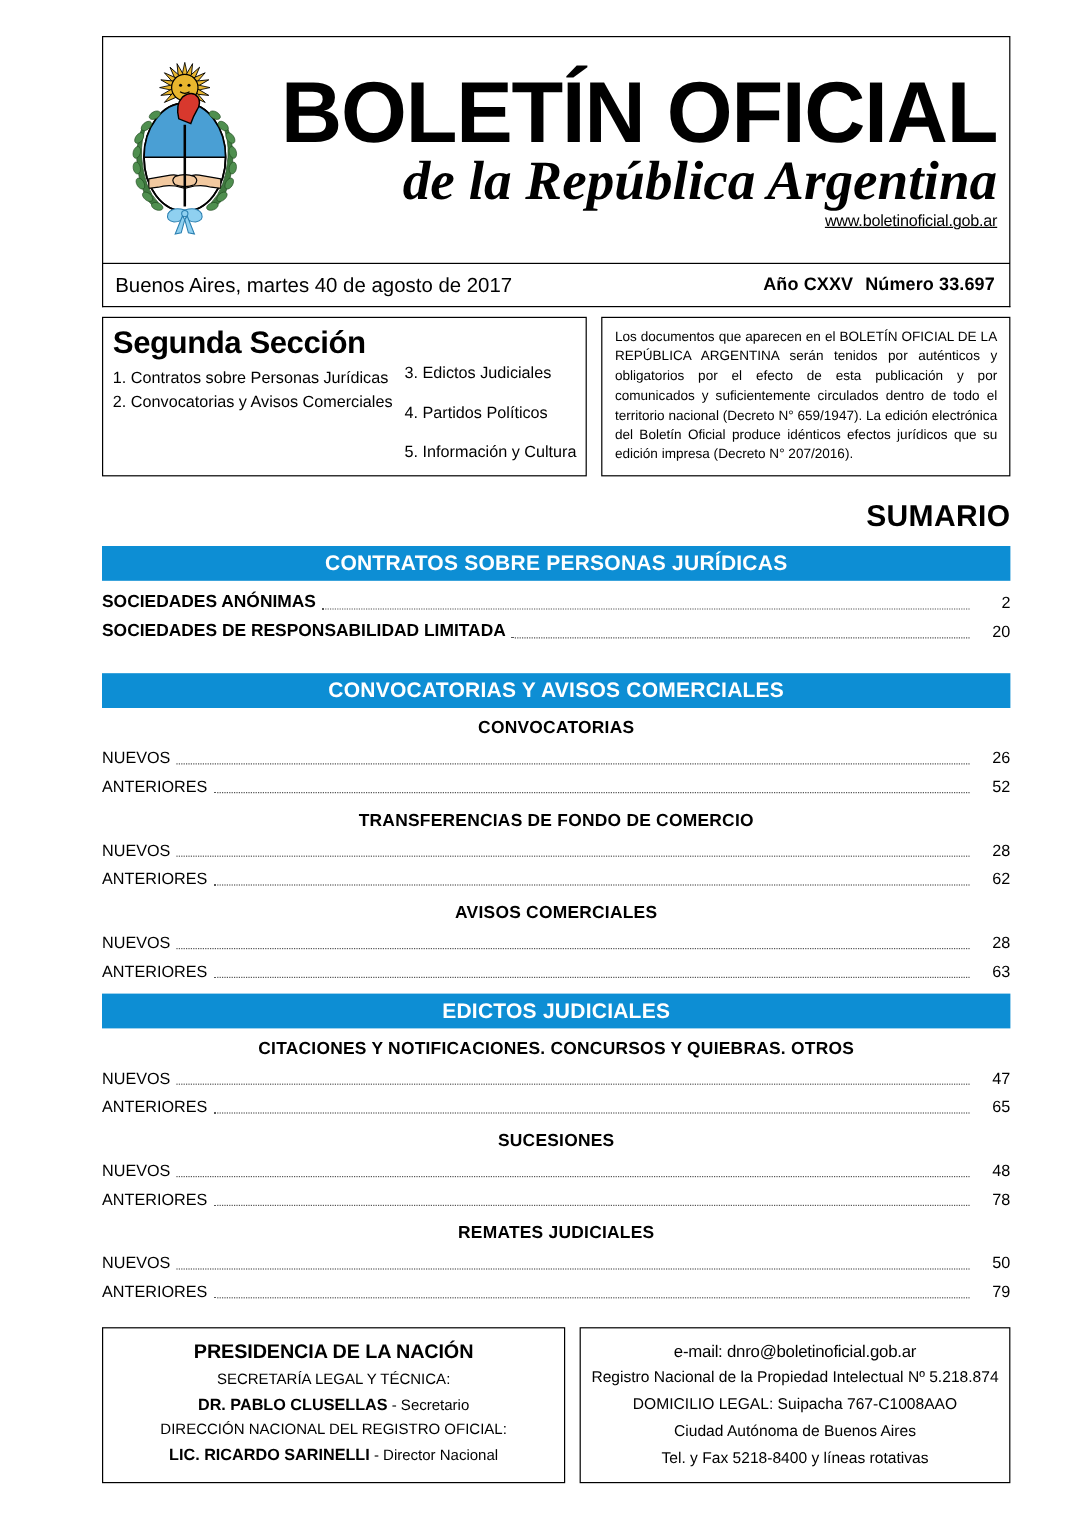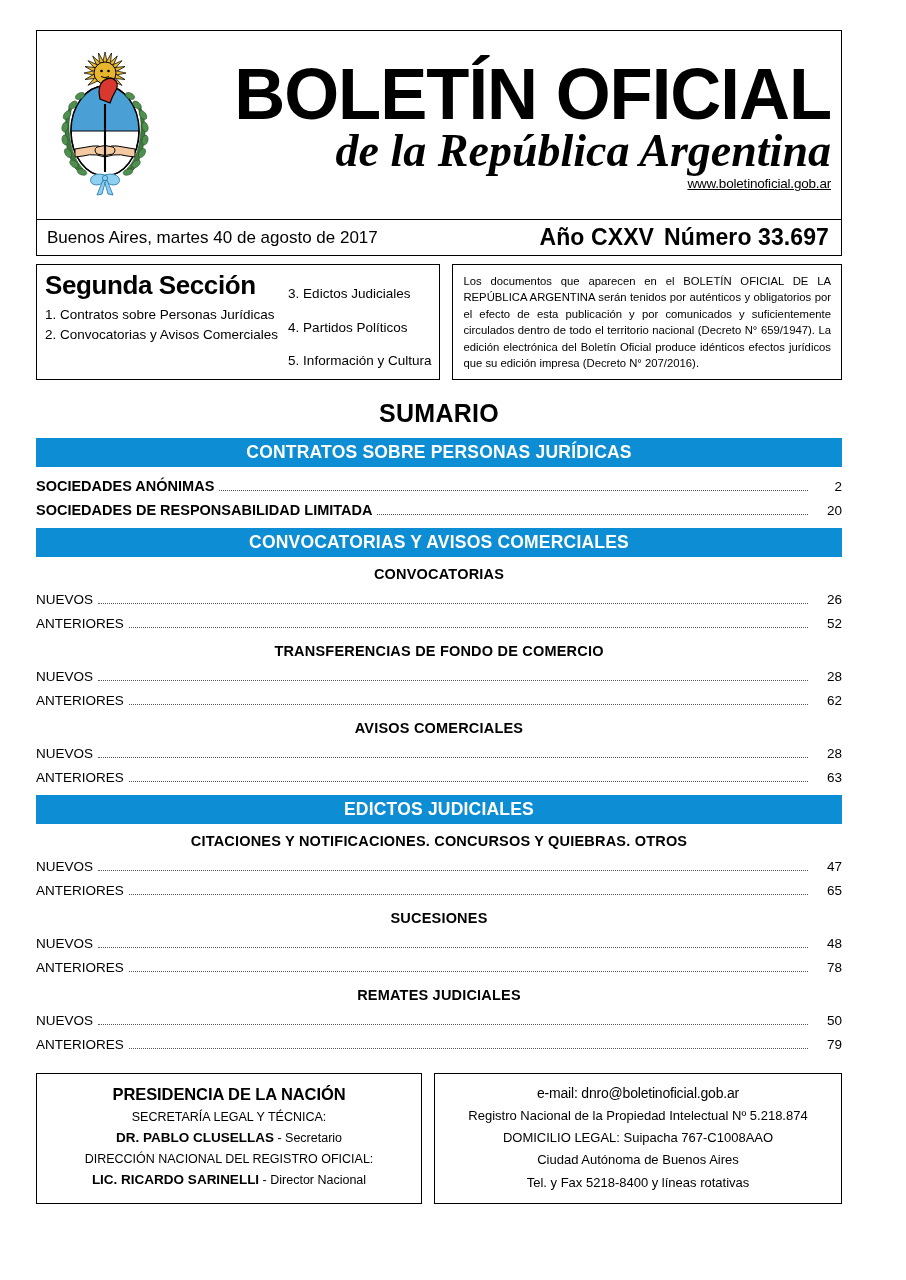--- a/index.html
+++ b/index.html
@@ -9,21 +9,21 @@
     height: 1280px;
     background: #ffffff;
     font-family: "Liberation Sans", sans-serif;
   }
 
   .page {
     position: relative;
     width: 906px;
     height: 1280px;
     background: #ffffff;
-    padding: 30px 64px 0 36px;
+    padding: 30px 64px 0 85px;
   }
 
   
   .masthead {
     border: 1.5px solid #000;
     height: 190px;
     display: flex;
     align-items: stretch;
     position: relative;
     overflow: hidden;
@@ -87,21 +87,21 @@
     display: flex;
     align-items: center;
     justify-content: space-between;
     padding: 0 12px 0 10px;
   }
   .date-left {
     font-size: 17px;
     color: #000;
   }
   .date-right {
-    font-size: 23px;
+    font-size: 15px;
     font-weight: bold;
     color: #000;
     letter-spacing: 0.1px;
     margin-left: 27px;
   }
   .date-right .gap { display: inline-block; width: 10px; }
 
   
   .inforow {
     display: flex;
@@ -150,21 +150,21 @@
   }
   .legal-text {
     font-size: 11.3px;
     line-height: 1.45;
     color: #000;
     text-align: justify;
   }
 
   
   .sumario-title {
-    text-align: center;
+    text-align: right;
     font-size: 25px;
     font-weight: bold;
     color: #000;
     margin-top: 19px;
     margin-bottom: 10px;
     letter-spacing: 0.3px;
   }
 
   .blue-bar {
     background: #0d8ed4;
@@ -384,21 +384,21 @@
         <span class="toc-label">SOCIEDADES ANÓNIMAS</span>
         <span class="toc-leader"></span>
         <span class="toc-page">2</span>
       </div>
       <div class="toc-row bold">
         <span class="toc-label">SOCIEDADES DE RESPONSABILIDAD LIMITADA</span>
         <span class="toc-leader"></span>
         <span class="toc-page">20</span>
       </div>
       <div class="spacer-sm"></div>
-      <div class="blue-bar" style="background: rgb(13, 142, 212);">
+      <div class="blue-bar" style="background: rgb(13, 142, 212); margin-top: 16px;">
         <div class="blue-bar-text">CONVOCATORIAS Y AVISOS COMERCIALES</div>
       </div>
       <div class="subhead">CONVOCATORIAS</div>
       <div class="toc-row">
         <span class="toc-label">NUEVOS</span>
         <span class="toc-leader"></span>
         <span class="toc-page">26</span>
       </div>
       <div class="toc-row">
         <span class="toc-label">ANTERIORES</span>

